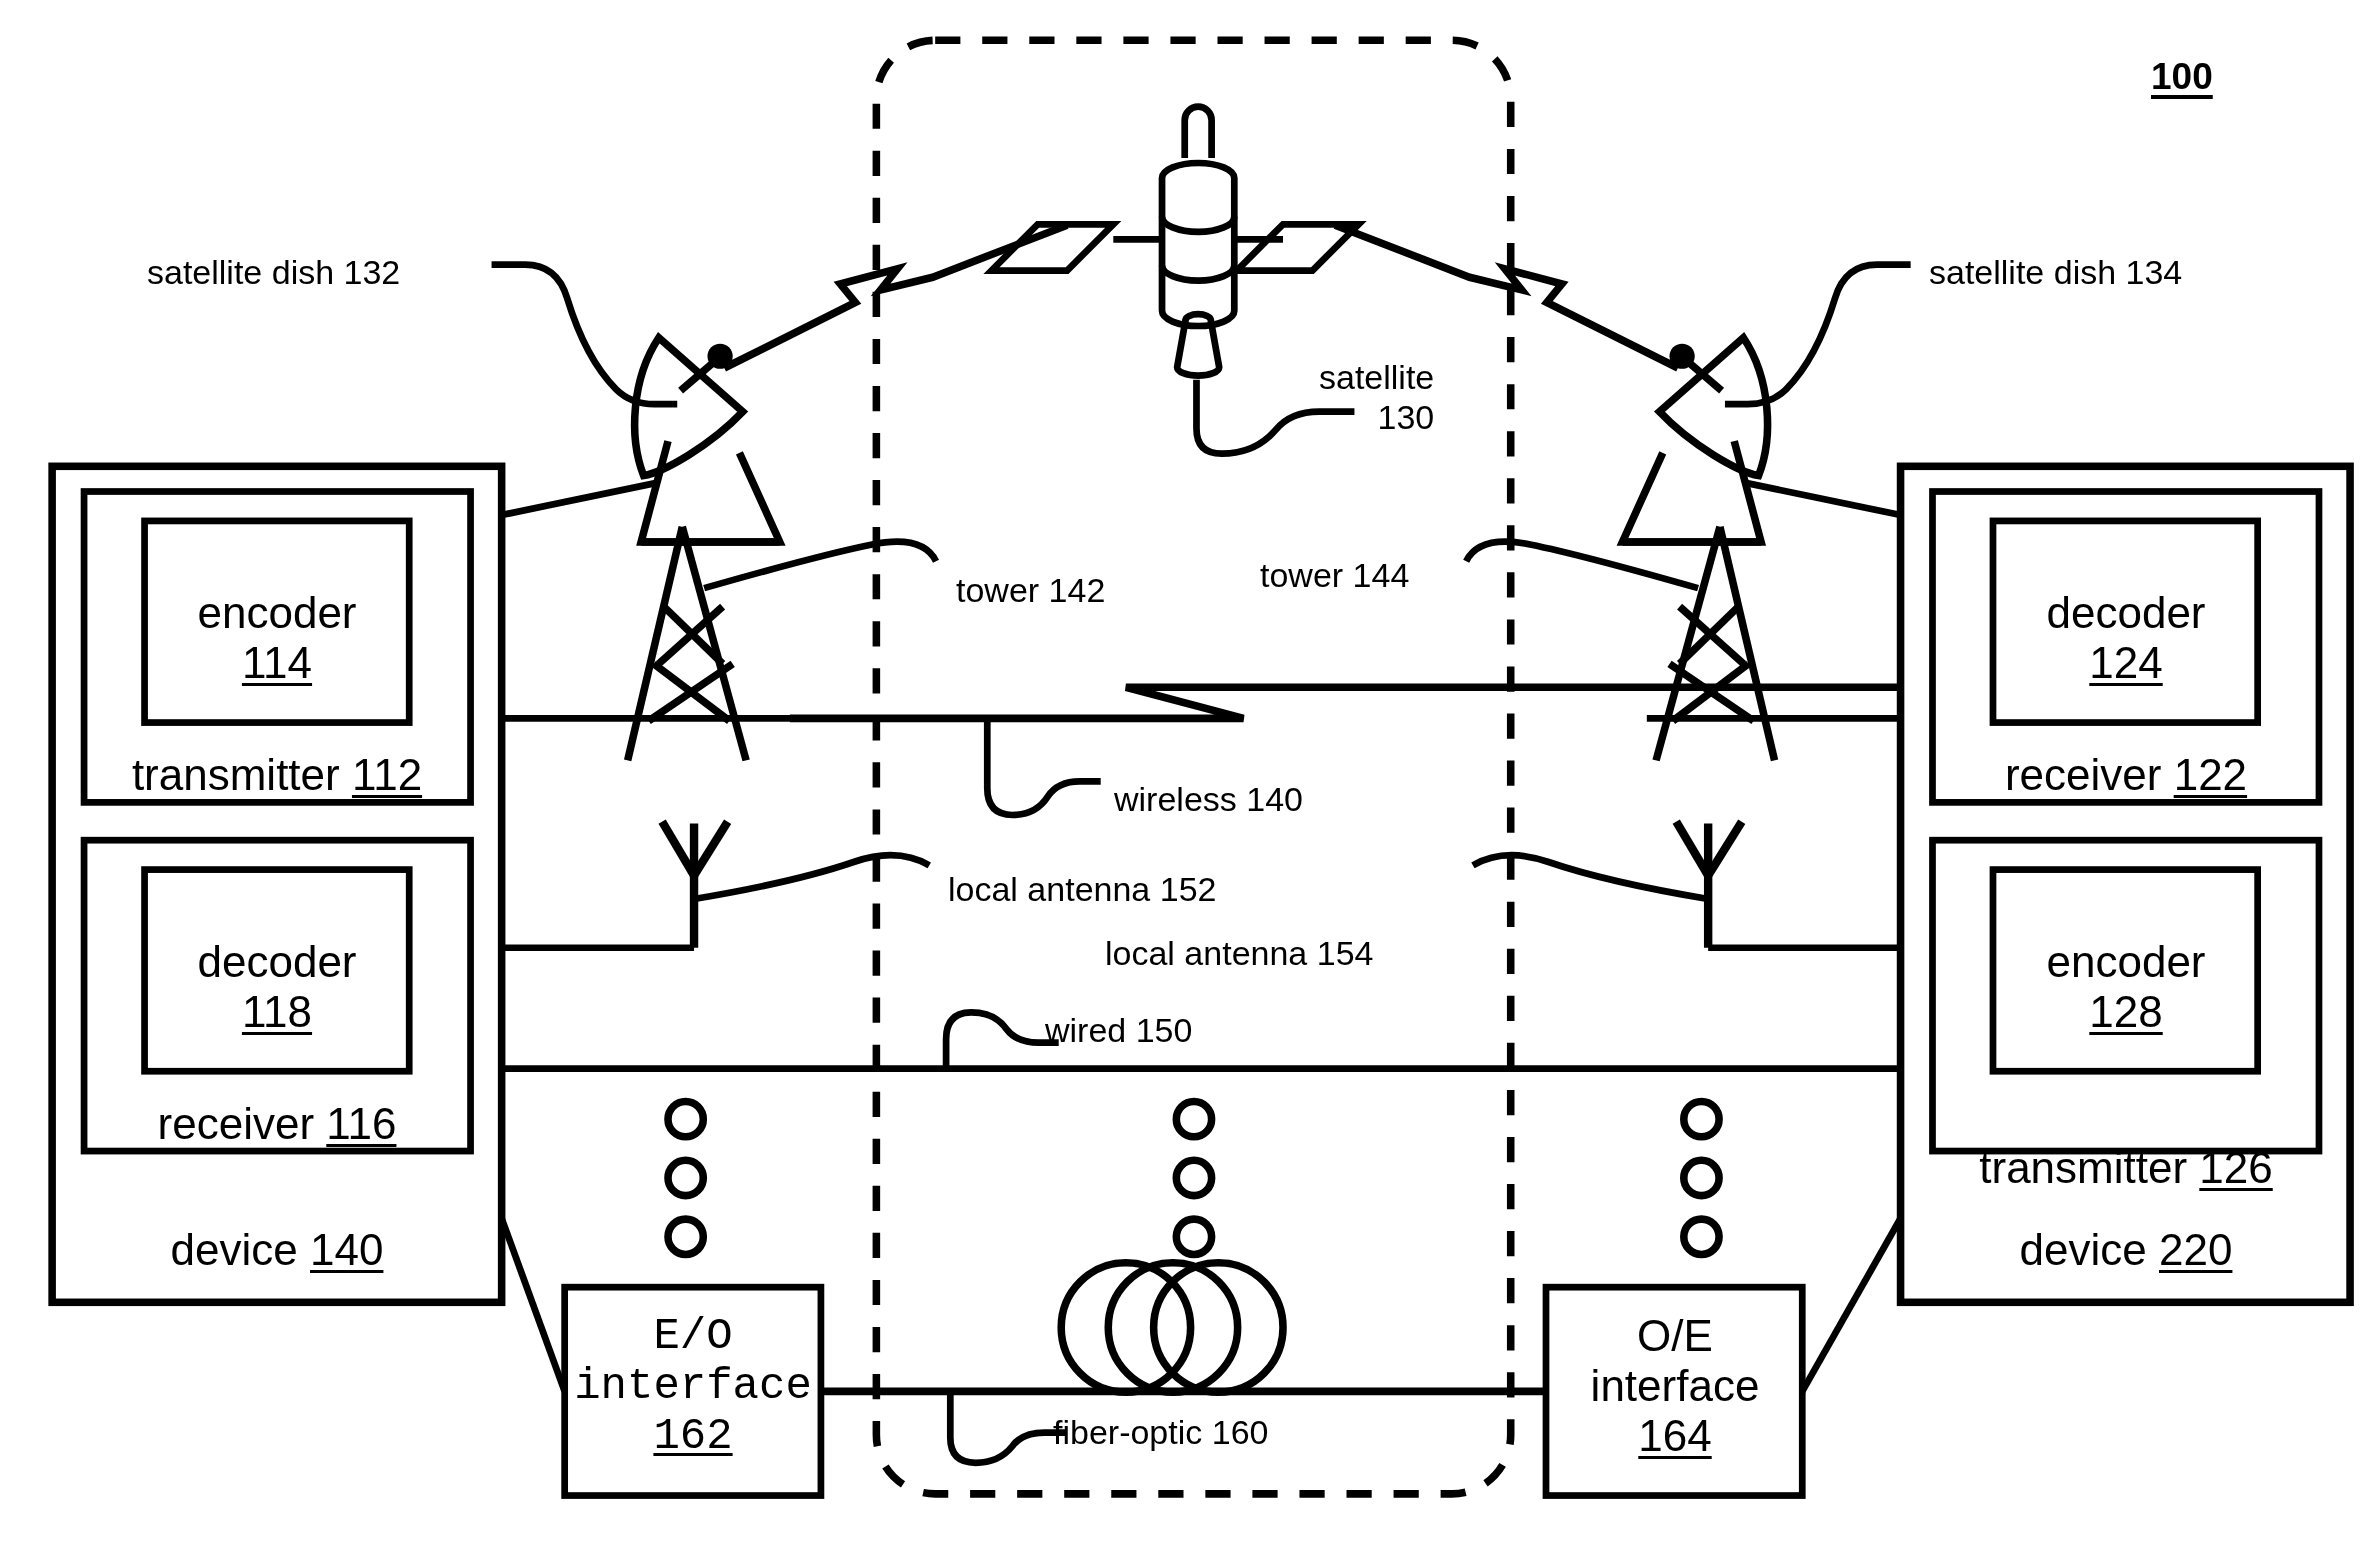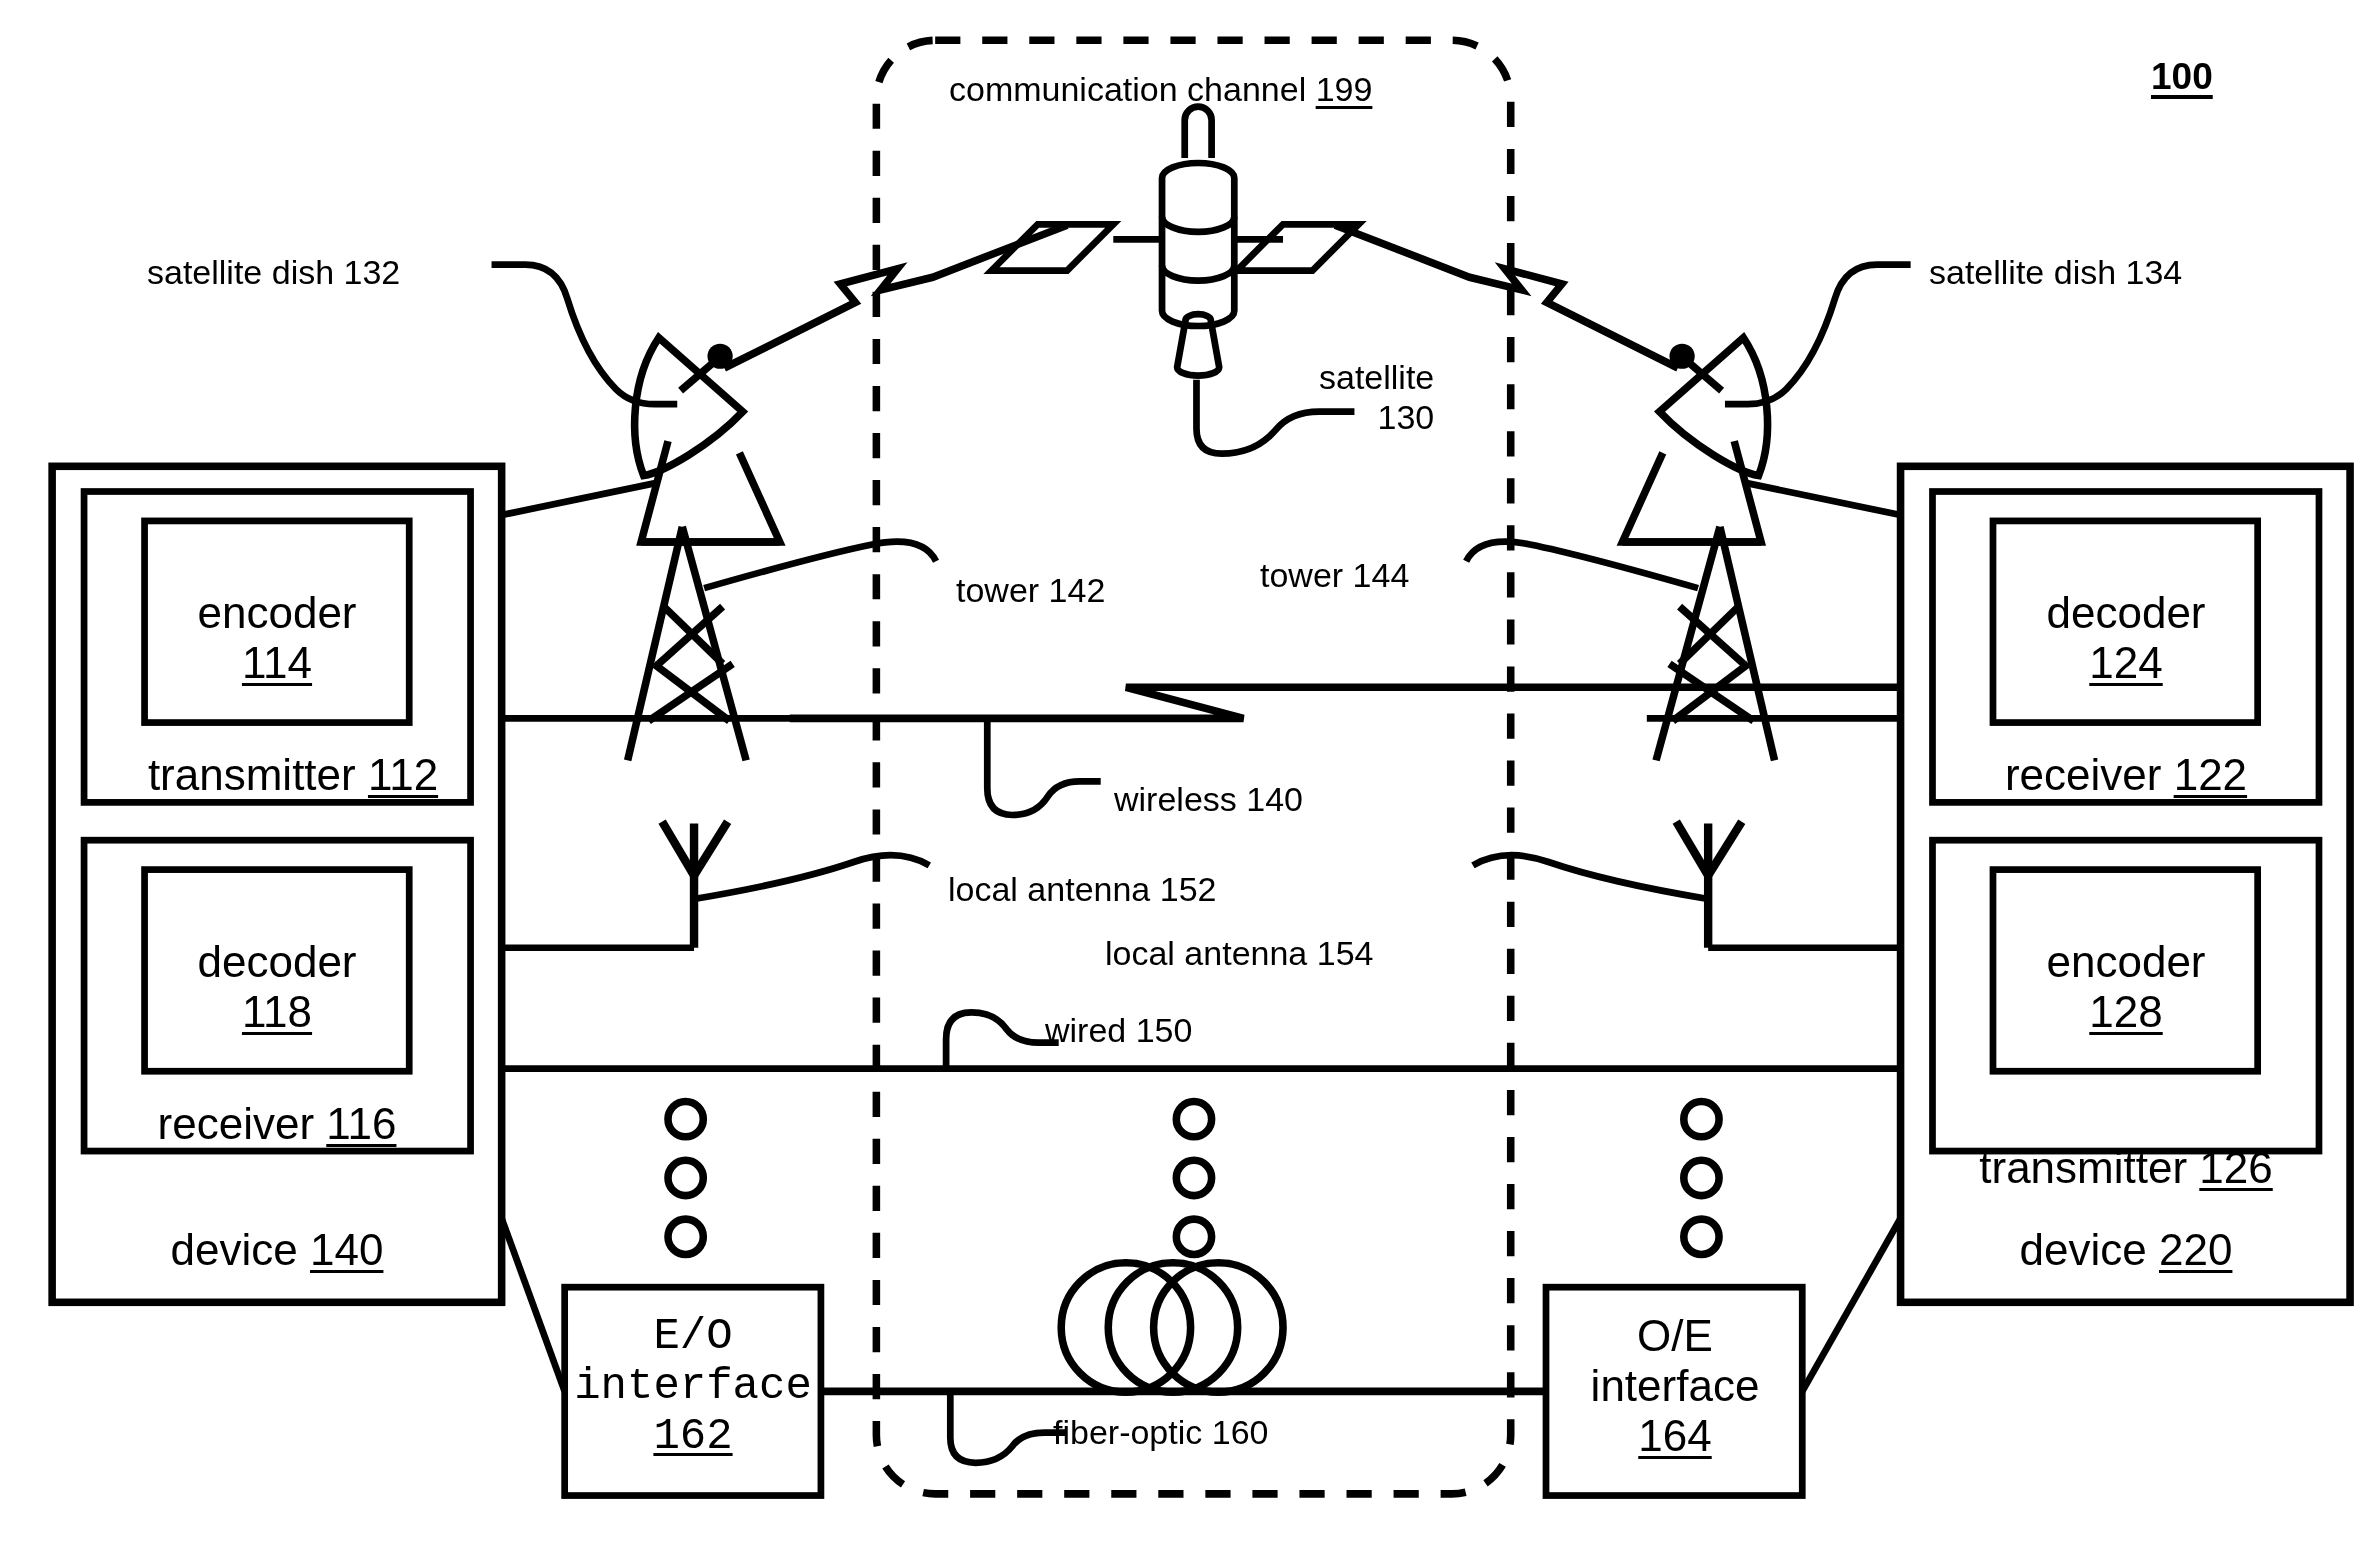--- a/index.html
+++ b/index.html
@@ -205,24 +205,20 @@
 
       <path d="M597 1450 L672 1656" stroke-width="8"></path>
 
       <path d="M2262 1450 L2145 1656" stroke-width="8"></path>
 
     </g>
   </svg>
 
   <div class="lbl fig-num" style="left:2151px; top:55px;">100</div>
 
-  <div class="lbl lbl-32" style="left:949px; top:69px;">
-    <span>communication channel</span>
-    <span class="u">199</span>
-  </div>
 
   <div class="lbl lbl-32" style="left:147px; top:252px;">satellite dish 132</div>
 
   <div class="lbl lbl-32" style="left:1929px; top:252px;">satellite dish 134</div>
 
   <div class="lbl lbl-32" style="left:1319px; top:357px; text-align:right;">
     <div>satellite</div>
     <div>130</div>
   </div>
 
@@ -237,21 +233,21 @@
   <div class="lbl lbl-32" style="left:1105px; top:933px;">local antenna 154</div>
 
   <div class="lbl lbl-32" style="left:1045px; top:1010px;">wired 150</div>
 
   <div class="lbl lbl-32" style="left:1053px; top:1412px;">fiber-optic 160</div>
 
   <div class="box-label ctr" style="left:277px; top:588px;">
     <div>encoder</div>
     <div class="u">114</div>
   </div>
-  <div class="box-label ctr" style="left:277px; top:750px;margin-left:16px;">
+  <div class="box-label ctr" style="left:277px; top:750px;">
     <span>transmitter</span>
     <span class="u">112</span>
   </div>
 
   <div class="box-label ctr" style="left:277px; top:937px;">
     <div>decoder</div>
     <div class="u">118</div>
   </div>
   <div class="box-label ctr" style="left:277px; top:1099px;">
     <span>receiver</span>

